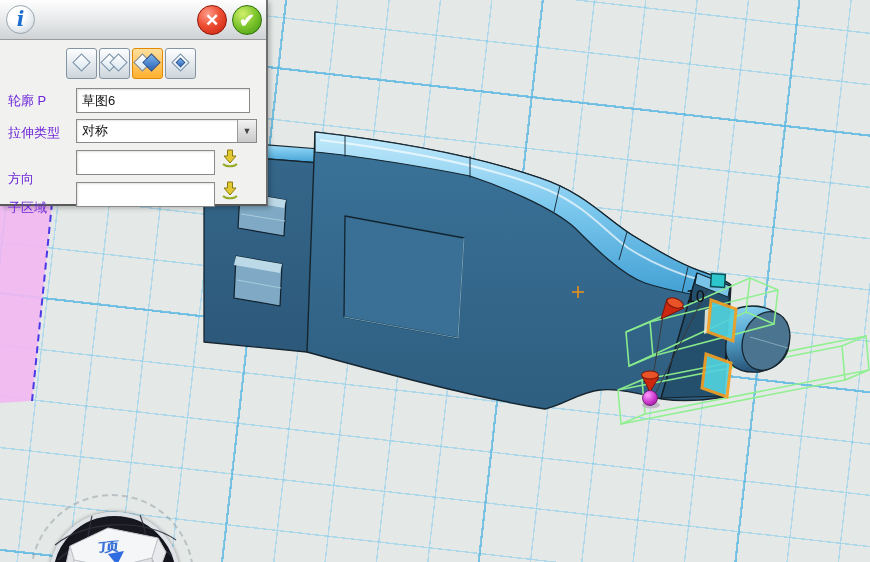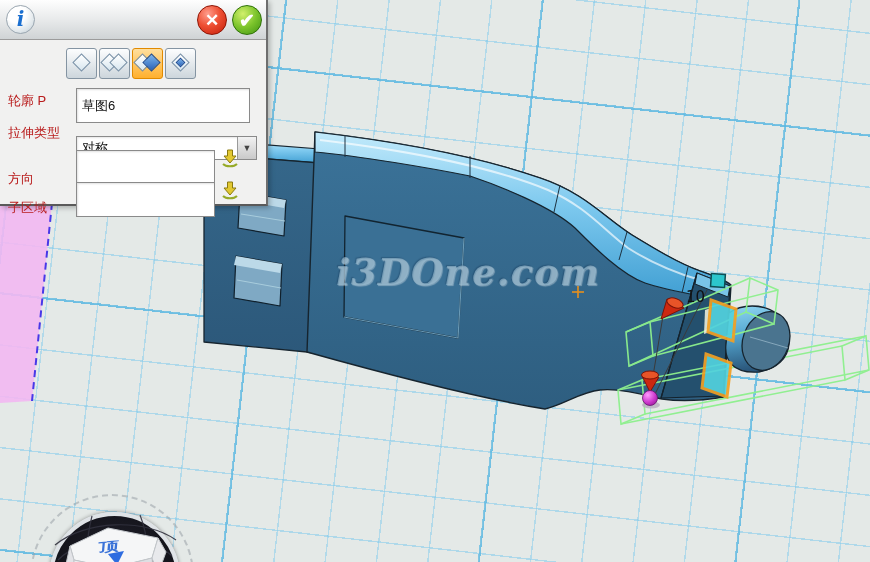--- a/index.html
+++ b/index.html
@@ -43,27 +43,27 @@
        border:1px solid #2f7208;font-size:19px;}
 
   .mode-btn{position:absolute;top:48px;width:31px;height:31px;border:1px solid #8494a2;border-radius:3px;
        background:linear-gradient(#fcfdfe,#cdd6dc);cursor:pointer;}
   .mode-btn.sel{background:linear-gradient(#ffdf9e,#ffb02e);border-color:#e18a00;}
   .dia{position:absolute;width:13px;height:13px;transform:rotate(45deg);
        background:linear-gradient(135deg,#ffffff,#d8e6ef);border:1px solid #7a92a8;}
   .dia.blue{background:linear-gradient(135deg,#7ab4ec,#2a62b8);border-color:#1c4a92;}
   .dia.sm{width:7px;height:7px;}
 
-  .frm-label{position:absolute;left:8px;font-size:13px;color:#b91c1c;white-space:nowrap;}
-  .frm-input{position:absolute;left:76px;height:35px;border:1px solid #8a8a8a;background:#fff;
+  .frm-label{position:absolute;left:8px;font-size:13px;color:#6d28d9;white-space:nowrap;}
+  .frm-input{position:absolute;left:76px;height:25px;border:1px solid #8a8a8a;background:#fff;
        font:13px "Liberation Sans",sans-serif;padding:0 5px;color:#111;
        box-shadow:inset 1px 1px 2px rgba(0,0,0,.12);}
   .dropdown{position:absolute;left:76px;width:181px;height:24px;border:1px solid #8a8a8a;background:#fff;
        font-size:13px;color:#111;line-height:22px;padding-left:5px;cursor:pointer;
-       box-shadow:inset 1px 1px 2px rgba(0,0,0,.10);margin-top:17px;}
+       box-shadow:inset 1px 1px 2px rgba(0,0,0,.10);}
   .dd-btn{position:absolute;right:0;top:0;bottom:0;width:19px;
        background:linear-gradient(#f2f2f2,#c9c9c9);border-left:1px solid #9a9a9a;
        color:#444;font-size:9px;text-align:center;line-height:22px;}
   .pick-icon{position:absolute;left:220px;width:20px;height:21px;cursor:pointer;}
 
   
   .vc-dash{position:absolute;left:30px;top:494px;width:164px;height:164px;border-radius:50%;
        border:2px dashed #9aa2a8;opacity:.55;}
   .vc-circle{position:absolute;left:49px;top:512px;width:131px;height:131px;border-radius:50%;
        background:radial-gradient(circle at 50% 40%,#23232f,#101016 75%);
@@ -207,21 +207,20 @@
     </g>
 
     <g stroke="#e8901c" stroke-width="1.6">
       <line x1="572" y1="292" x2="584" y2="292"></line>
         <line x1="578" y1="286" x2="578" y2="298"></line>
     </g>
 
     <text x="686" y="302" font-size="15" fill="#111">10</text>
   </svg>
 
-  <div class="watermark">i3DOne.com</div>
 
   <div class="vc-dash"></div>
   <div class="vc-circle"></div>
   <svg class="vc-svg" width="870" height="562" viewBox="0 0 870 562" style="pointer-events:none">
     <g stroke="#32323f" stroke-width="1.2" fill="none" opacity=".9">
       <path d="M58,560 C80,536 150,534 172,556"></path>
       <path d="M55,545 C85,520 145,518 176,540"></path>
       <path d="M92,516 C88,532 86,548 88,562"></path>
       <path d="M140,515 C146,530 148,548 146,562"></path>
     </g>

